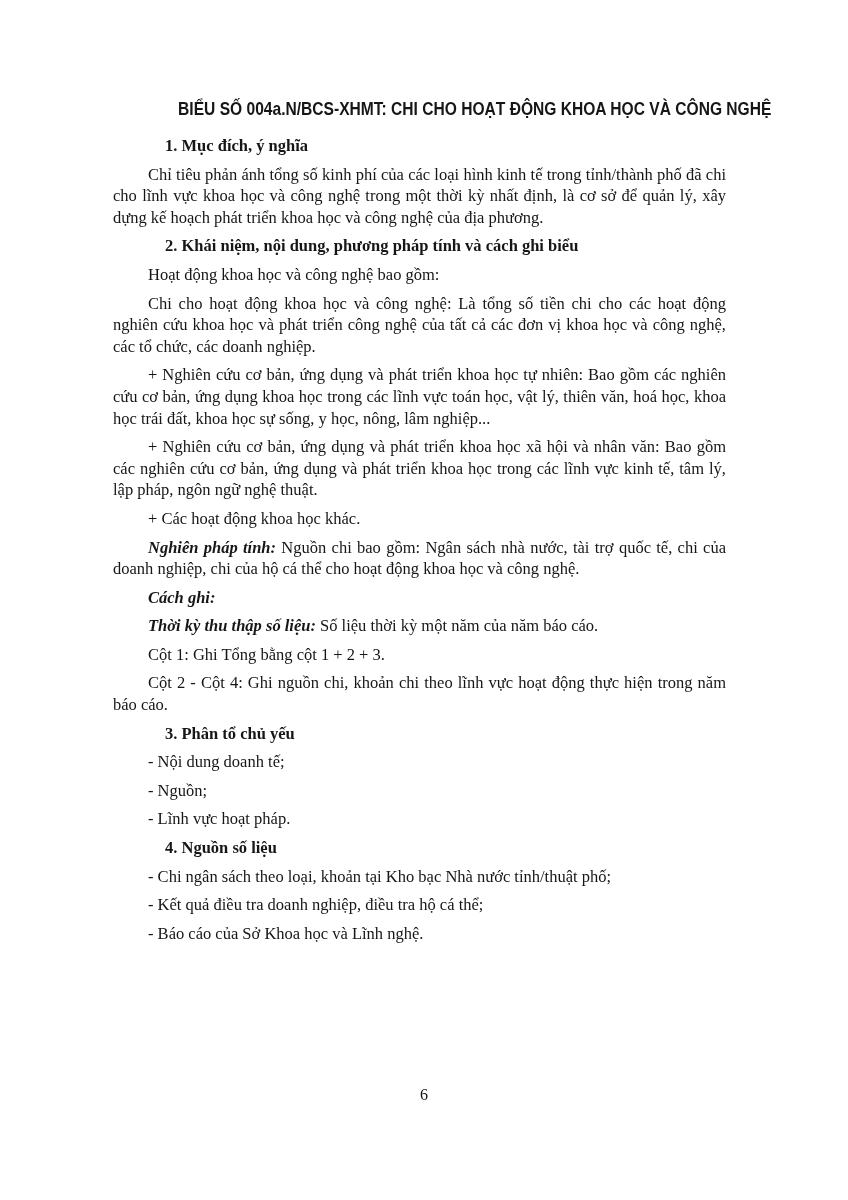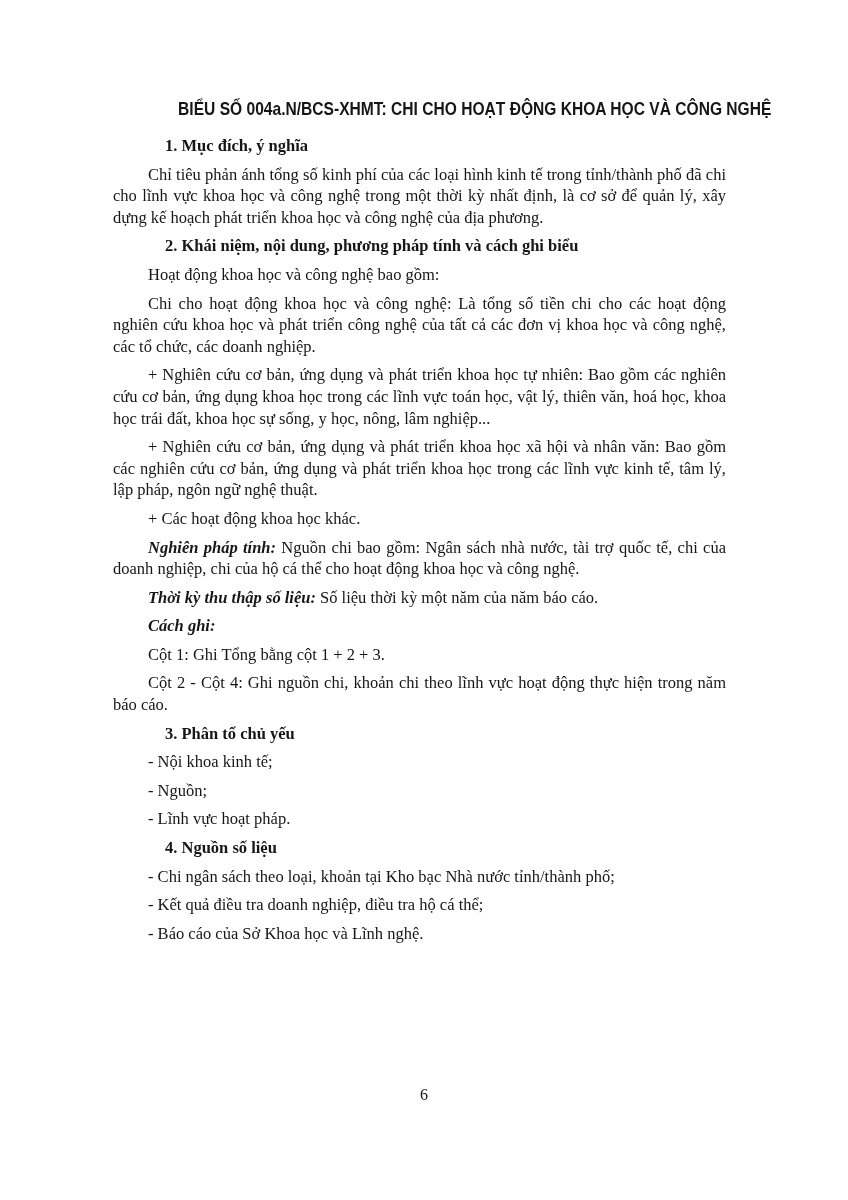--- a/index.html
+++ b/index.html
@@ -73,32 +73,32 @@
     <p class="block">Chỉ tiêu phản ánh tổng số kinh phí của các loại hình kinh tế trong tỉnh/thành phố đã chi cho lĩnh vực khoa học và công nghệ trong một thời kỳ nhất định, là cơ sở để quản lý, xây dựng kế hoạch phát triển khoa học và công nghệ của địa phương.</p>
 
     <p class="block heading">2. Khái niệm, nội dung, phương pháp tính và cách ghi biểu</p>
     <p class="block">Hoạt động khoa học và công nghệ bao gồm:</p>
     <p class="block">Chi cho hoạt động khoa học và công nghệ: Là tổng số tiền chi cho các hoạt động nghiên cứu khoa học và phát triển công nghệ của tất cả các đơn vị khoa học và công nghệ, các tổ chức, các doanh nghiệp.</p>
     <p class="block">+ Nghiên cứu cơ bản, ứng dụng và phát triển khoa học tự nhiên: Bao gồm các nghiên cứu cơ bản, ứng dụng khoa học trong các lĩnh vực toán học, vật lý, thiên văn, hoá học, khoa học trái đất, khoa học sự sống, y học, nông, lâm nghiệp...</p>
     <p class="block">+ Nghiên cứu cơ bản, ứng dụng và phát triển khoa học xã hội và nhân văn: Bao gồm các nghiên cứu cơ bản, ứng dụng và phát triển khoa học trong các lĩnh vực kinh tế, tâm lý, lập pháp, ngôn ngữ nghệ thuật.</p>
     <p class="block">+ Các hoạt động khoa học khác.</p>
 
     <p class="block"><span class="lead">Nghiên pháp tính:</span><span> Nguồn chi bao gồm: Ngân sách nhà nước, tài trợ quốc tế, chi của doanh nghiệp, chi của hộ cá thể cho hoạt động khoa học và công nghệ.</span></p>
+    <p class="block"><span class="lead">Cách ghi:</span><span></span></p>
     <p class="block"><span class="lead">Thời kỳ thu thập số liệu:</span><span> Số liệu thời kỳ một năm của năm báo cáo.</span></p>
-    <p class="block"><span class="lead">Cách ghi:</span><span></span></p>
 
     <p class="block">Cột 1: Ghi Tổng bằng cột 1 + 2 + 3.</p>
     <p class="block">Cột 2 - Cột 4: Ghi nguồn chi, khoản chi theo lĩnh vực hoạt động thực hiện trong năm báo cáo.</p>
 
     <p class="block heading">3. Phân tổ chủ yếu</p>
-    <p class="block">- Nội khoa kinh tế;</p>
+    <p class="block">- Nội dung doanh tế;</p>
     <p class="block">- Nguồn;</p>
     <p class="block">- Lĩnh vực hoạt pháp.</p>
 
     <p class="block heading">4. Nguồn số liệu</p>
-    <p class="block">- Chi ngân sách theo loại, khoản tại Kho bạc Nhà nước tỉnh/thành phố;</p>
+    <p class="block">- Chi ngân sách theo loại, khoản tại Kho bạc Nhà nước tỉnh/thuật phố;</p>
     <p class="block">- Kết quả điều tra doanh nghiệp, điều tra hộ cá thể;</p>
     <p class="block">- Báo cáo của Sở Khoa học và Lĩnh nghệ.</p>
 
   </div>
 
   <div class="page-num">6</div>
 </div>
 
 </body></html>

